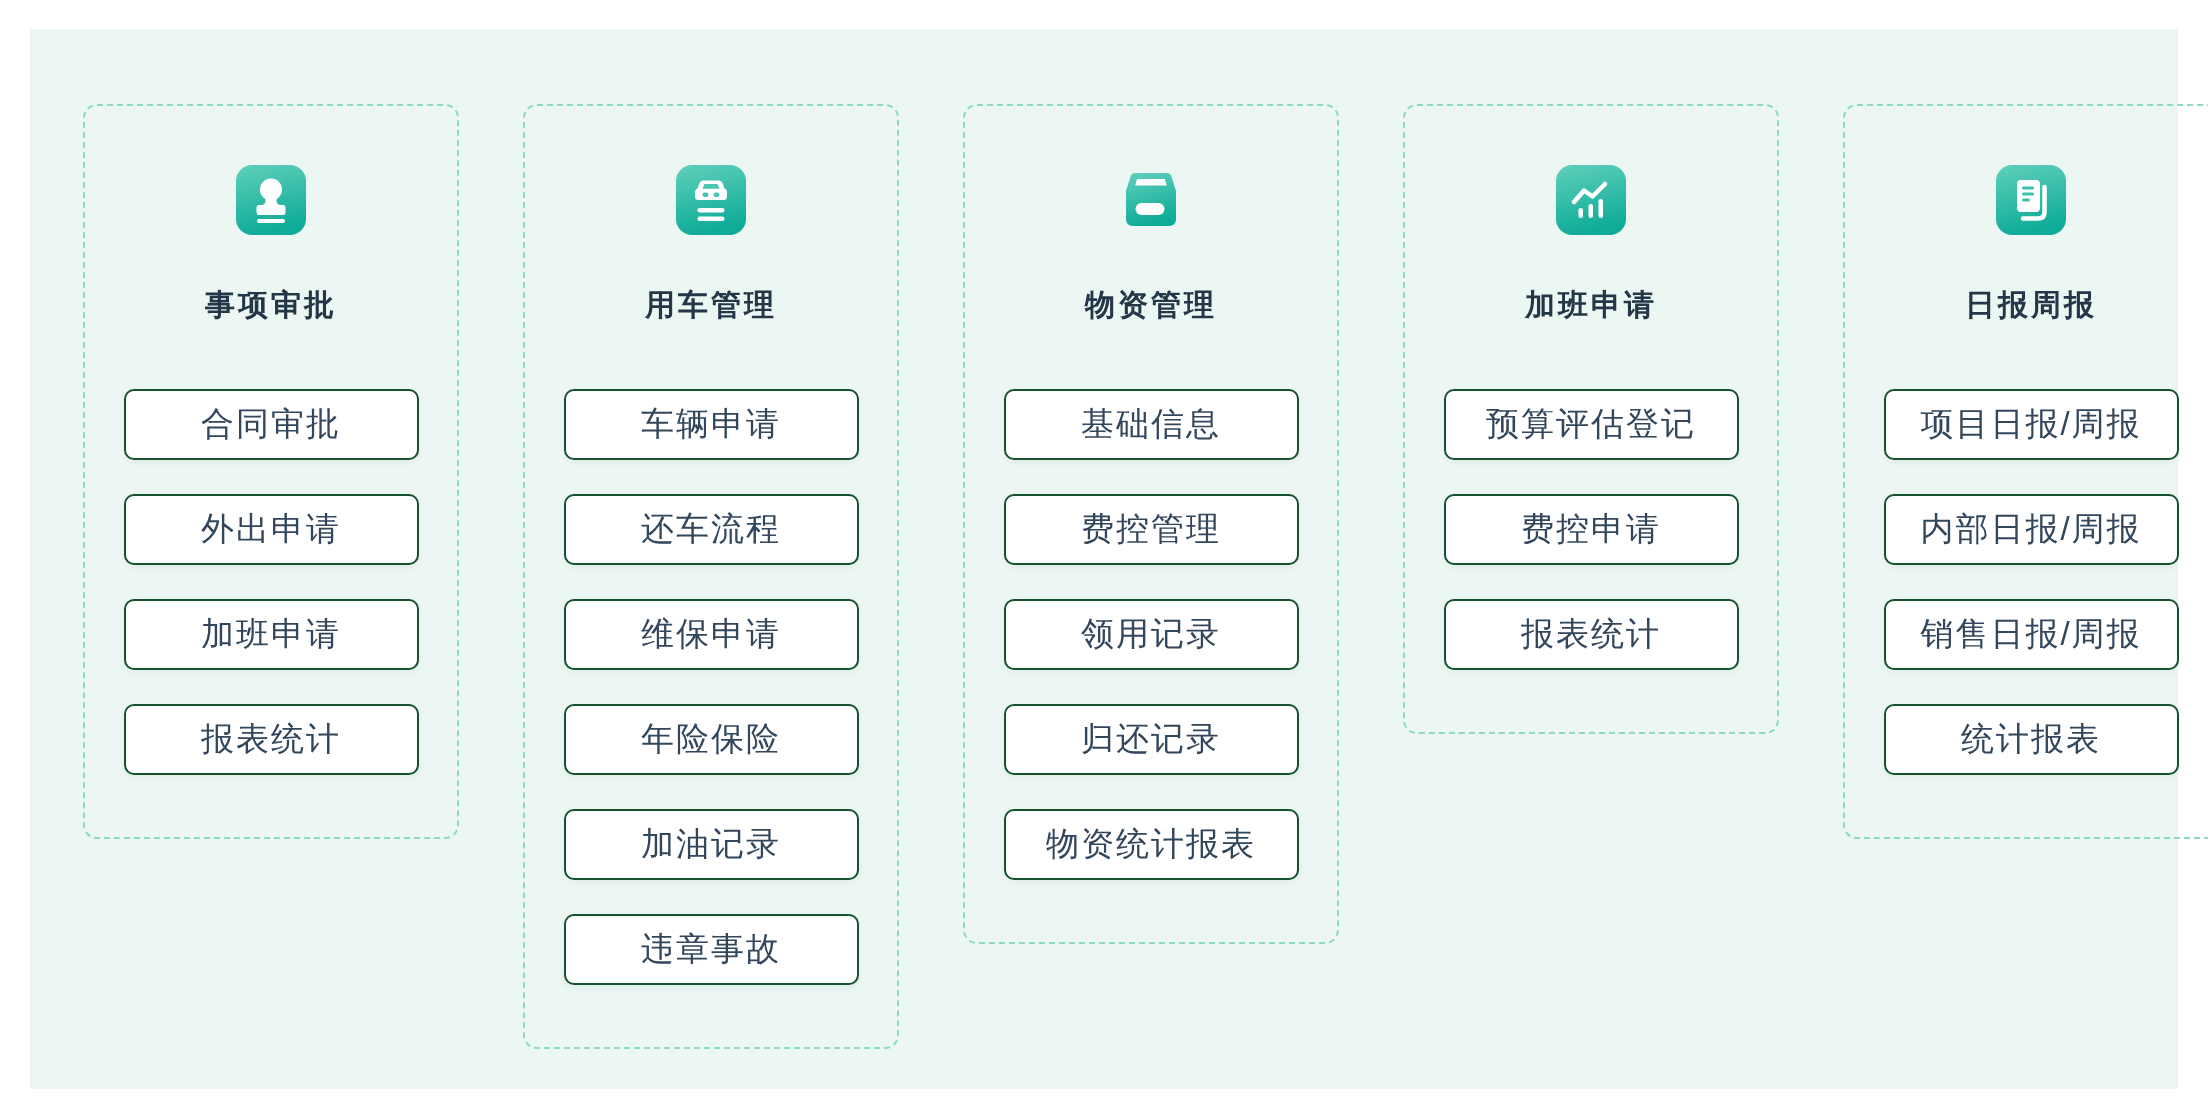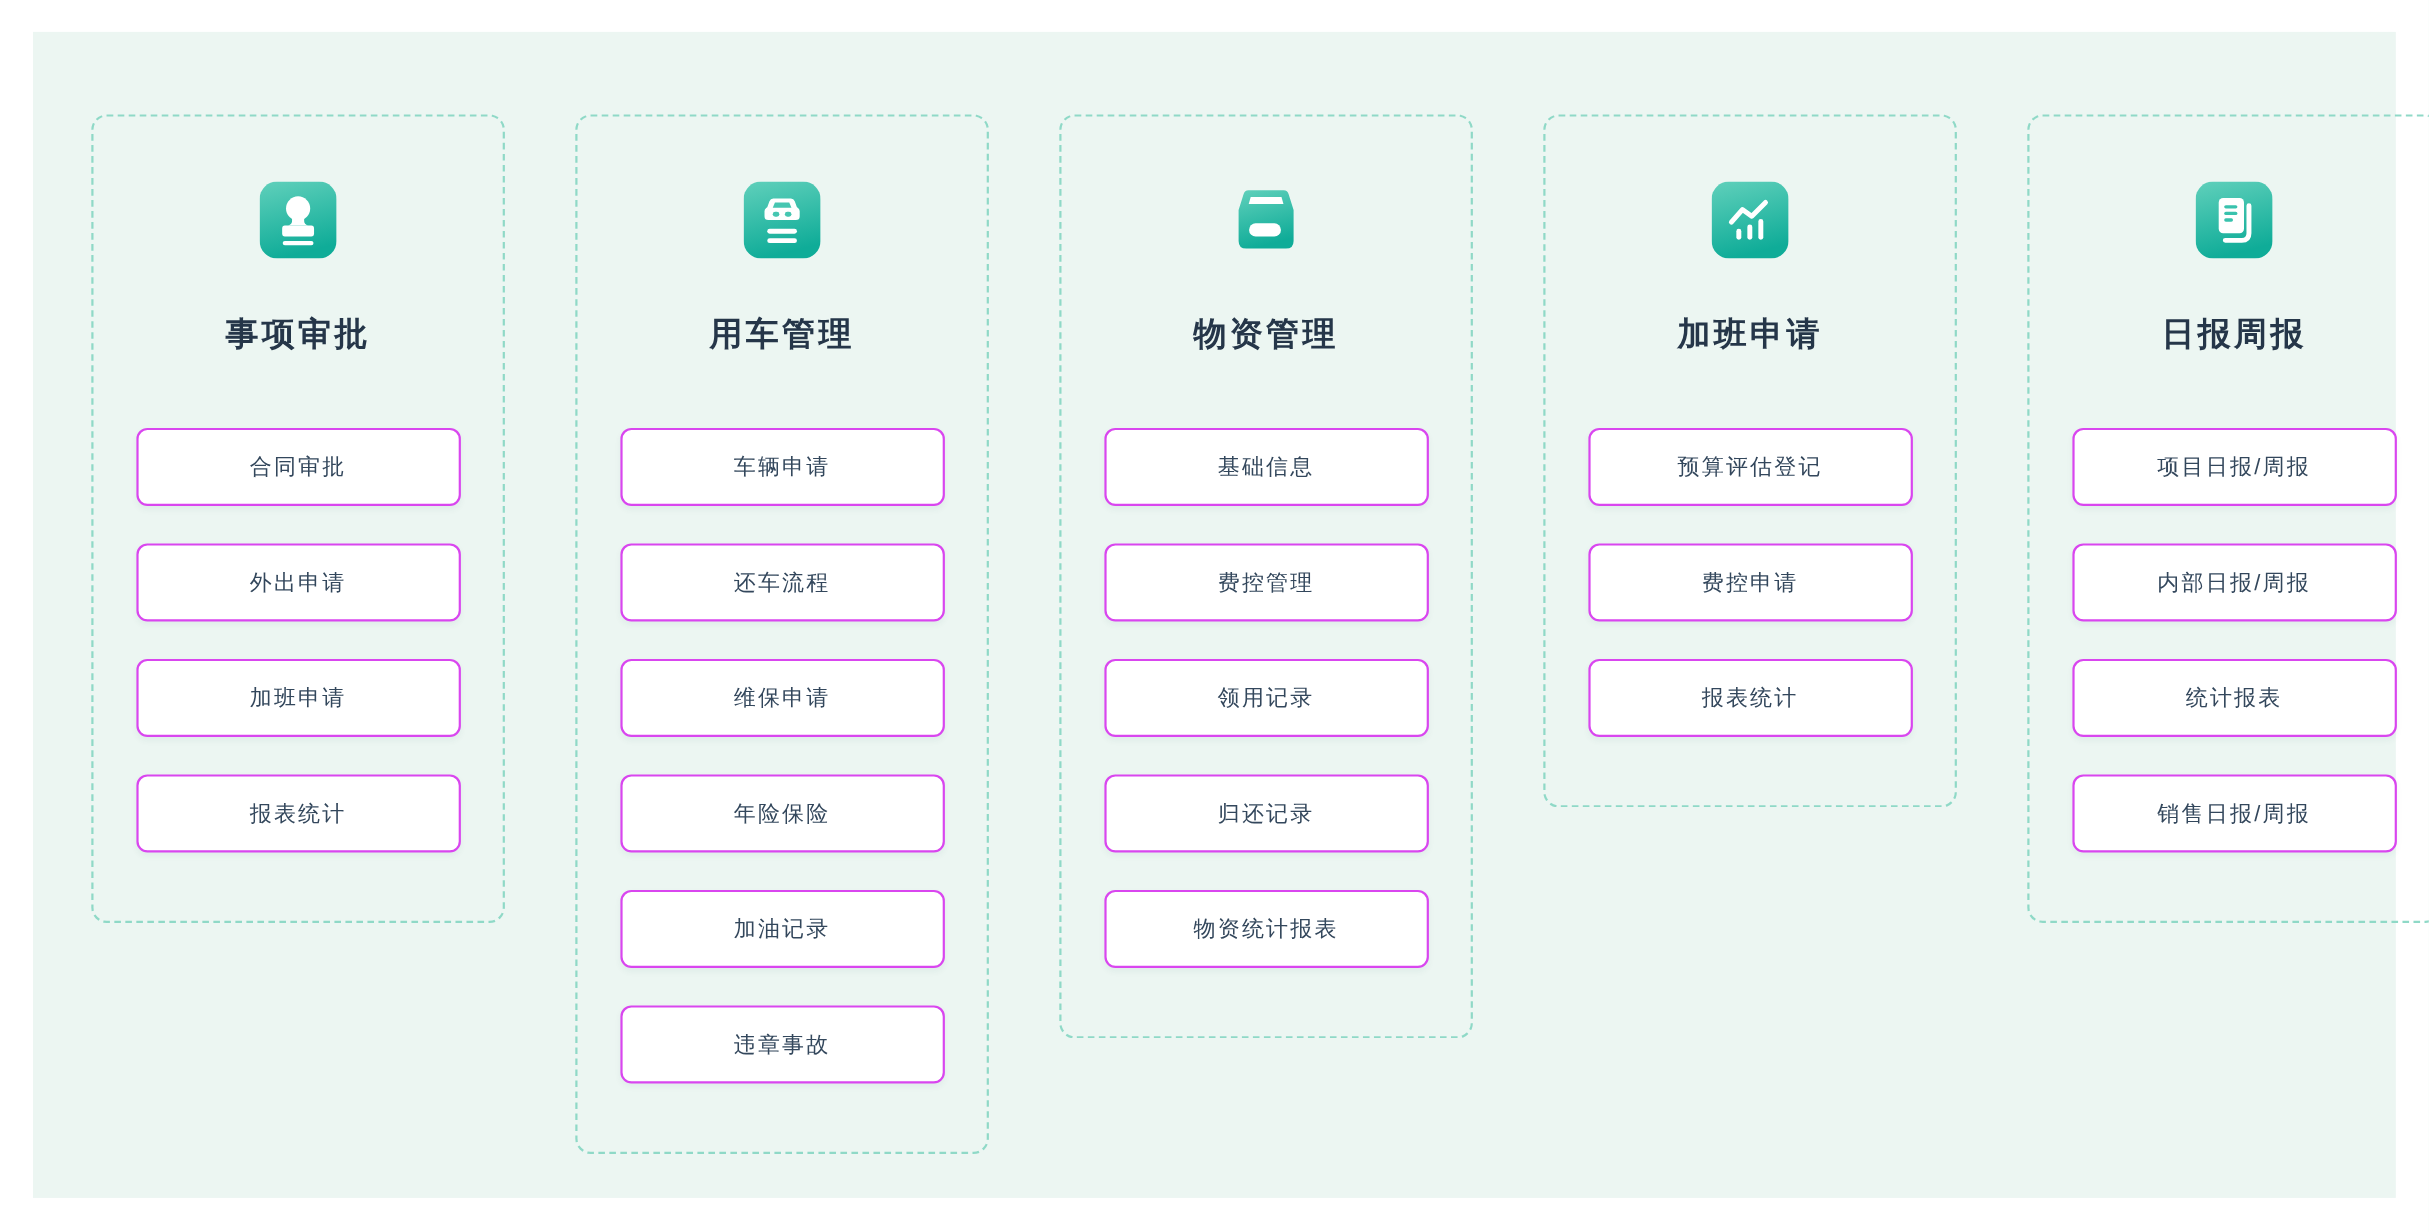--- a/index.html
+++ b/index.html
@@ -25,23 +25,23 @@
   }
   .icon-wrap{width:70px;height:70px;margin:0 auto}
   .icon-wrap svg{display:block}
   .col-title{
     margin:50px 0 0;font-size:30px;line-height:40px;
     font-weight:700;color:#253649;letter-spacing:3px;
   }
   .btn-list{margin-top:64px}
   .btn{
     box-sizing:border-box;width:295px;height:71px;margin:0 auto 34px;
-    background:#ffffff;border:2px solid #d946ef;border-radius:10px;
+    background:#ffffff;border:2px solid #14532d;border-radius:10px;
     display:flex;align-items:center;justify-content:center;
-    font-size:20px;letter-spacing:2px;color:#33475c;
+    font-size:33px;letter-spacing:2px;color:#33475c;
     box-shadow:0 3px 6px rgba(26,77,71,0.05);
     cursor:pointer;
   }
   #icon-defs{position:absolute;left:-9999px;top:-9999px;width:0;height:0;overflow:hidden}
 </style>
 </head>
 <body>
 
 <div class="canvas">
   <div class="panel">
@@ -162,22 +162,22 @@
     <rect x="26" y="21.5" width="12" height="3" rx="1.5" fill="#39c2ad"></rect>
     <rect x="26" y="27.5" width="12" height="3" rx="1.5" fill="#39c2ad"></rect>
     <rect x="26" y="33.5" width="8" height="3" rx="1.5" fill="#39c2ad"></rect>
     <path d="M48.5 22 L48.5 47 Q48.5 53.5 42 53.5 L27 53.5" fill="none" stroke="#ffffff" stroke-width="4.5" stroke-linecap="round"></path>
   </svg>
           </div>
     <h2 class="col-title">日报周报</h2>
     <div class="btn-list">
             <div class="btn">项目日报/周报</div>
             <div class="btn">内部日报/周报</div>
+            <div class="btn">销售日报/周报</div>
             <div class="btn">统计报表</div>
-            <div class="btn">销售日报/周报</div>
           </div>
   </section>
 </div>
   </div>
 </div>
 
 <div id="icon-defs" aria-hidden="true">
 
   
 

